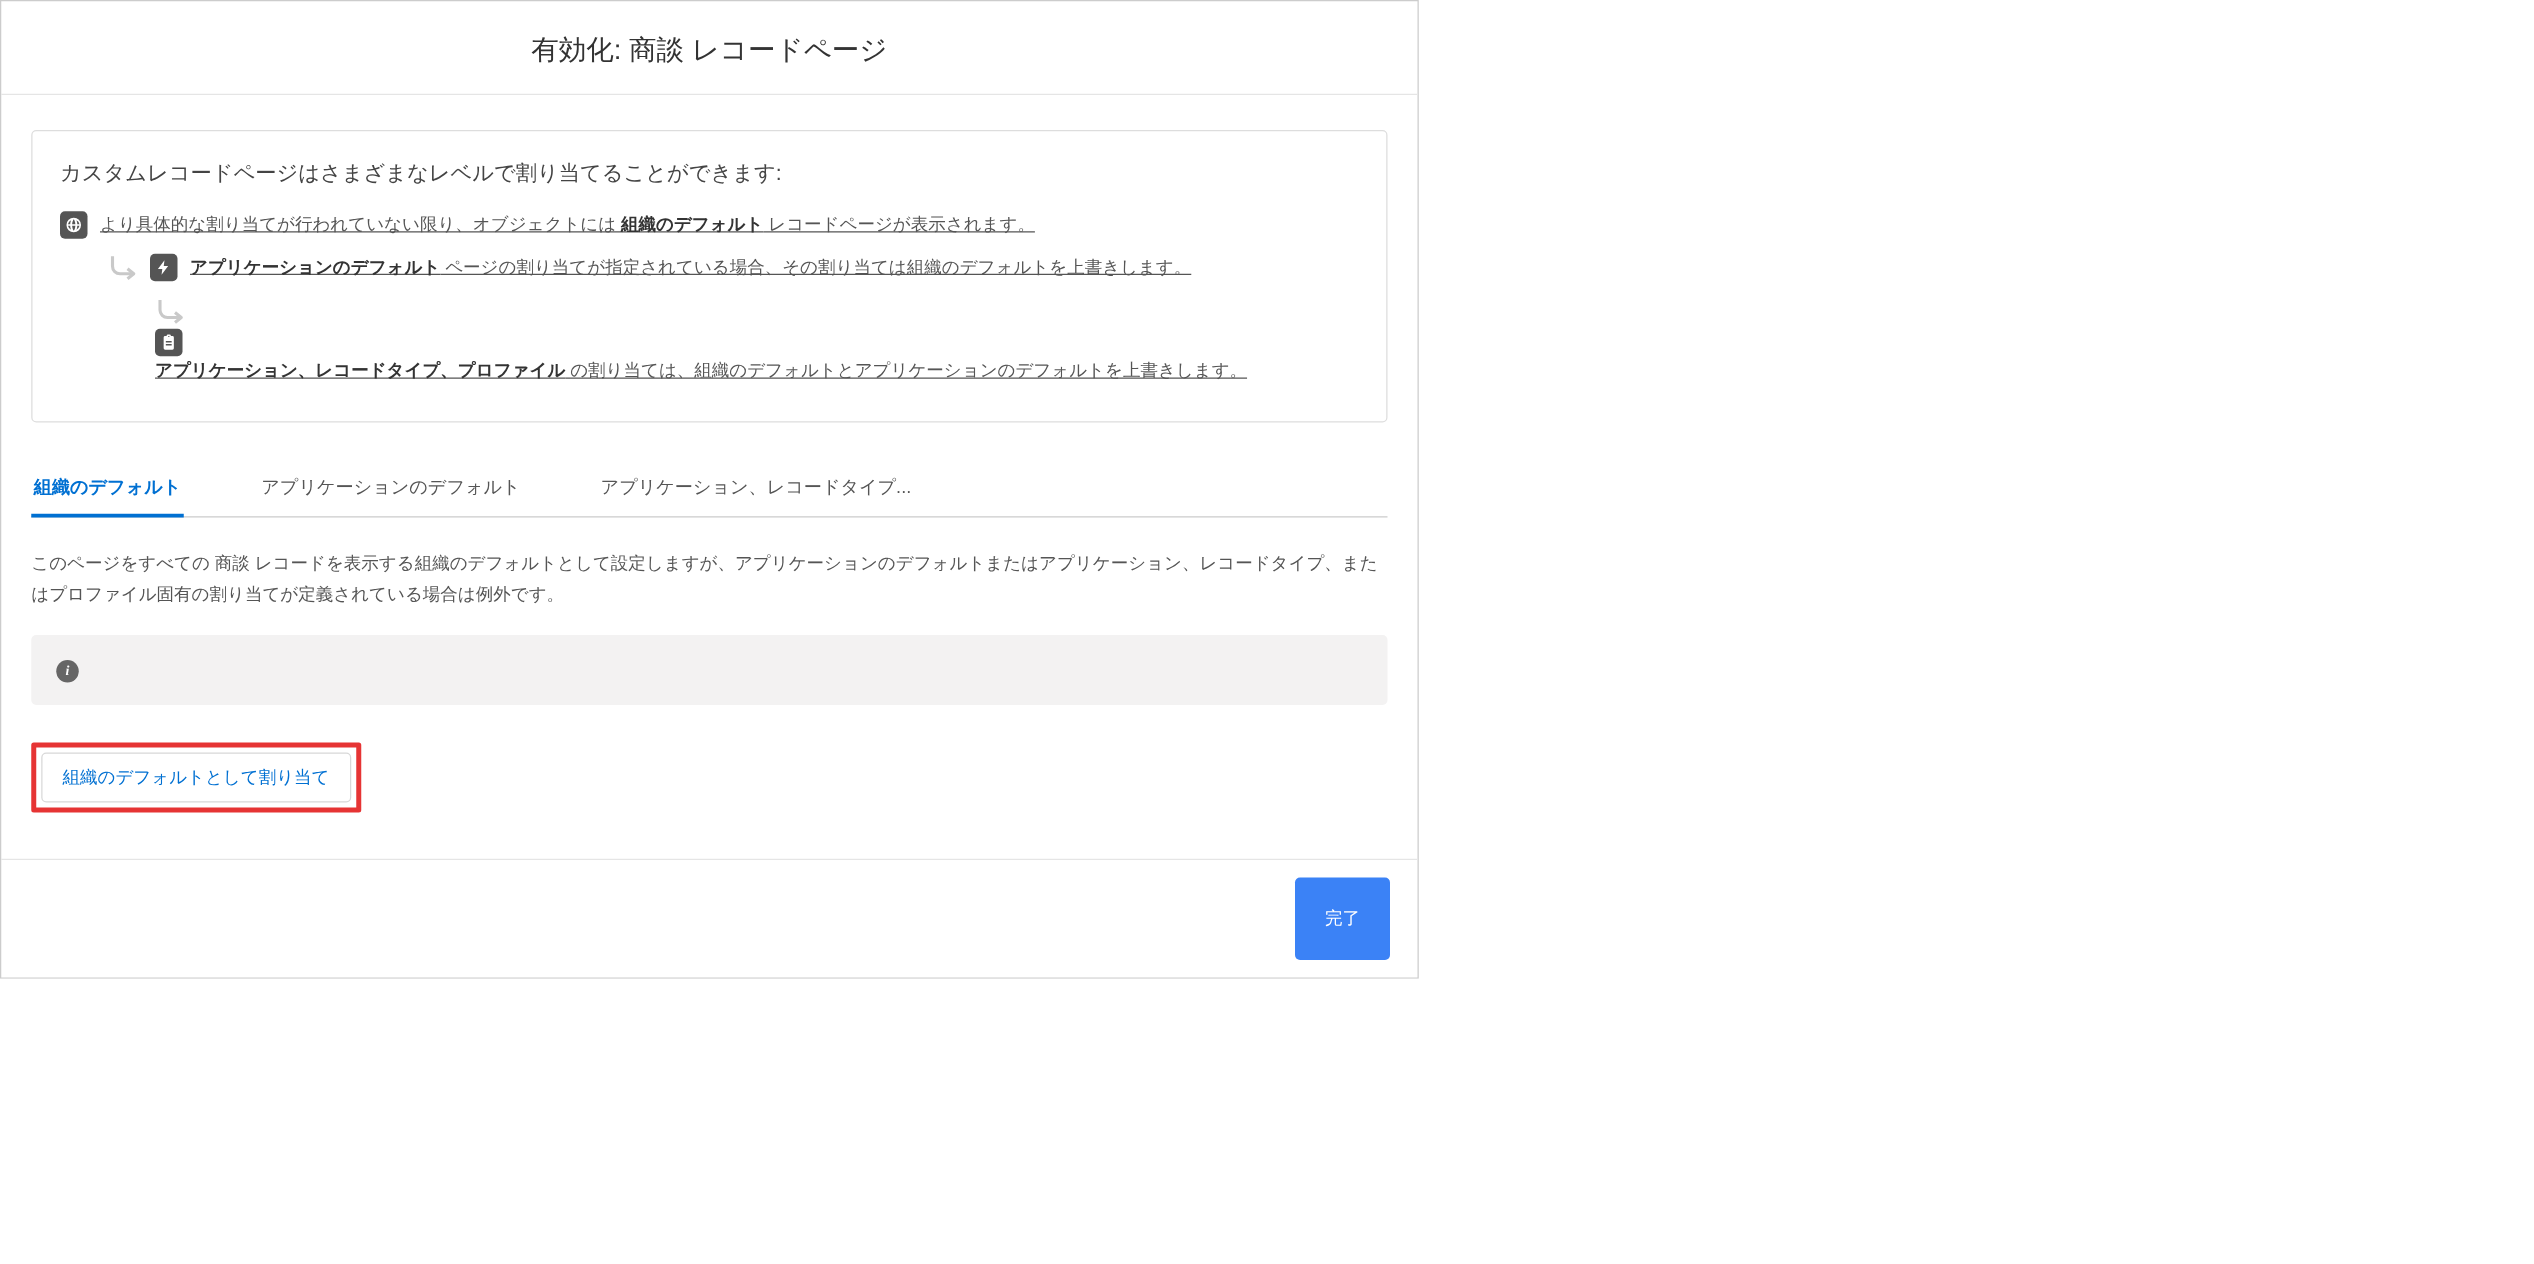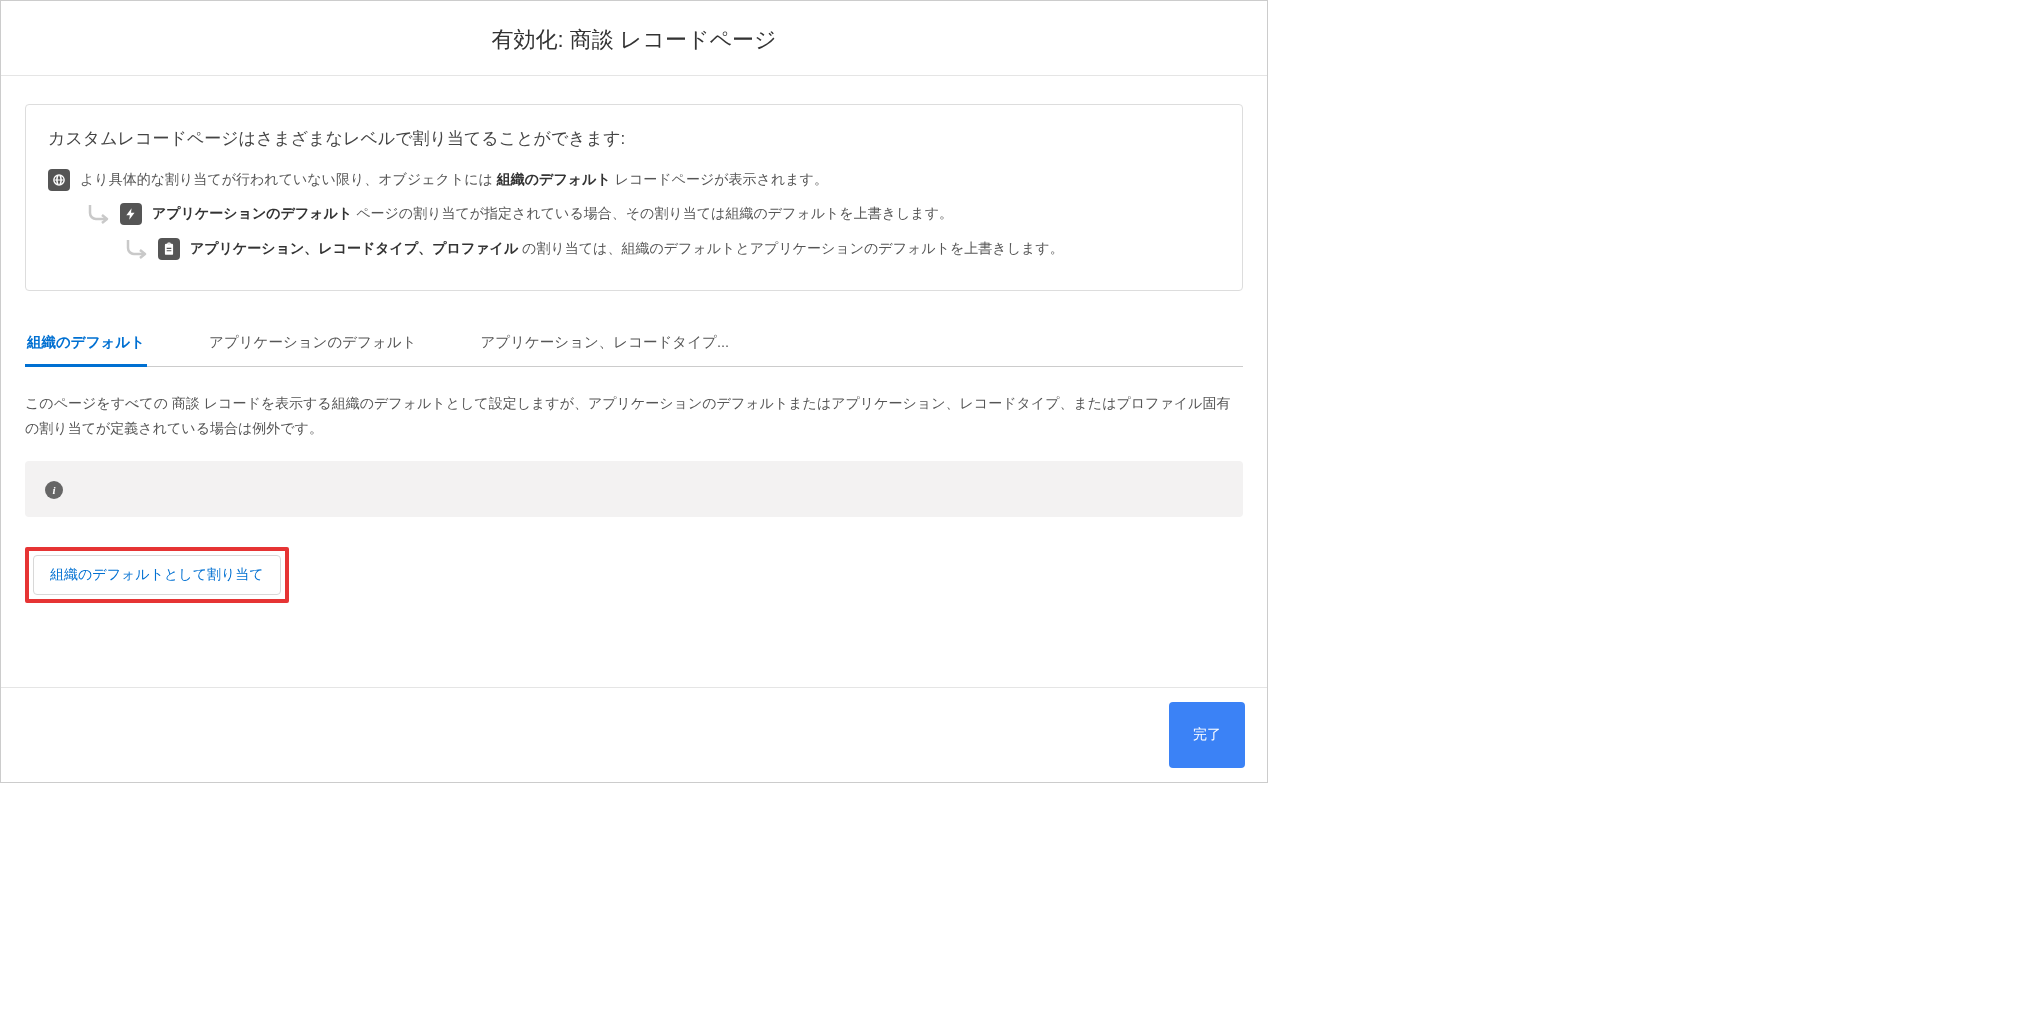--- a/index.html
+++ b/index.html
@@ -3,21 +3,21 @@
 <meta charset="utf-8">
 <style>
 * { box-sizing: border-box; margin: 0; padding: 0; }
 body {
   font-family: "Hiragino Kaku Gothic Pro", "Meiryo", "Yu Gothic", Arial, sans-serif;
   background: #fff;
   color: #333;
   font-size: 14px;
 }
 .modal {
-  width: 1268px;
+  width: 1135px;
   margin: 0;
   border: 1px solid #ccc;
   background: #fff;
   display: flex;
   flex-direction: column;
   min-height: 783px;
 }
 .modal-header {
   text-align: center;
   padding: 24px 0 20px;
@@ -45,21 +45,21 @@
 }
 .level-row {
   display: flex;
   align-items: flex-start;
   margin-bottom: 10px;
   line-height: 1.7;
   font-size: 14px;
   color: #555;
 }
 .level-row.indent1 { margin-left: 38px; }
-.level-row.indent2 { margin-left: 76px; }
+.level-row.indent2 { margin-left: 76px; flex-direction: column; }
 .arrow-icon {
   display: inline-flex;
   align-items: center;
   justify-content: center;
   margin-right: 8px;
   margin-top: 1px;
 }
 .arrow-icon svg { width: 26px; height: 24px; }
 .square-icon {
   width: 22px;
@@ -67,21 +67,21 @@
   border-radius: 4px;
   display: inline-flex;
   align-items: center;
   justify-content: center;
   margin-right: 10px;
   flex-shrink: 0;
   margin-top: 1px;
 }
 .square-icon.dark { background: #555; }
 .square-icon svg { width: 14px; height: 14px; fill: #fff; }
-.level-text { flex: 1; }
+.level-text { flex: 1; text-decoration: underline; }
 .level-text .bold { font-weight: 700; color: #333; }
 .link {
   color: #0070d2;
   text-decoration: none;
   cursor: pointer;
 }
 .info-link-row { margin-top: 16px; font-size: 14px; }
 .tabs {
   display: flex;
   border-bottom: 1px solid #ccc;

